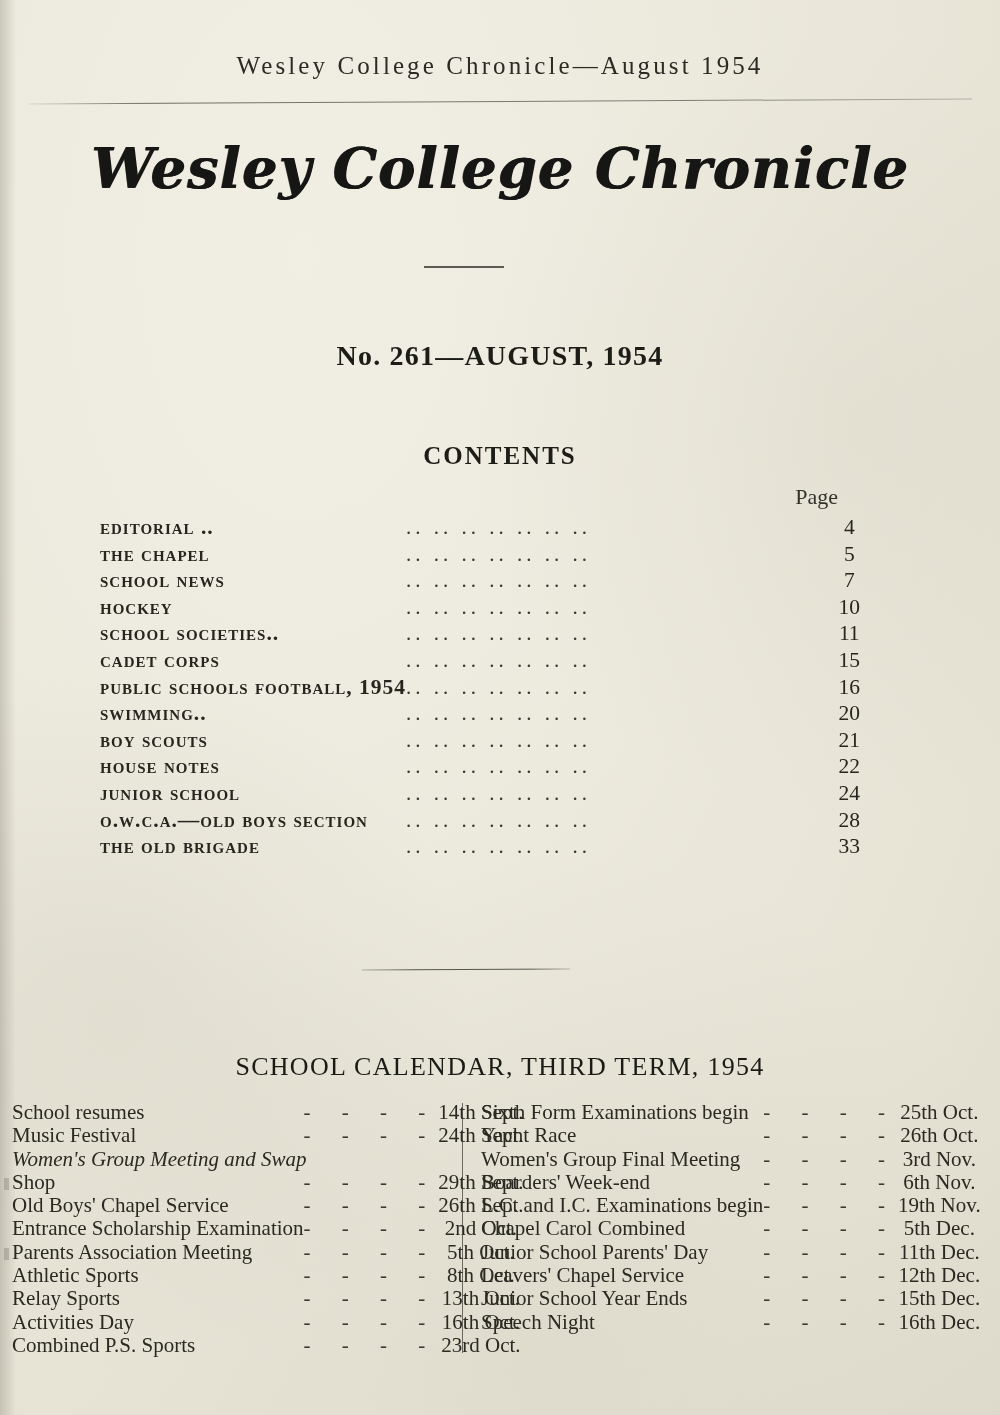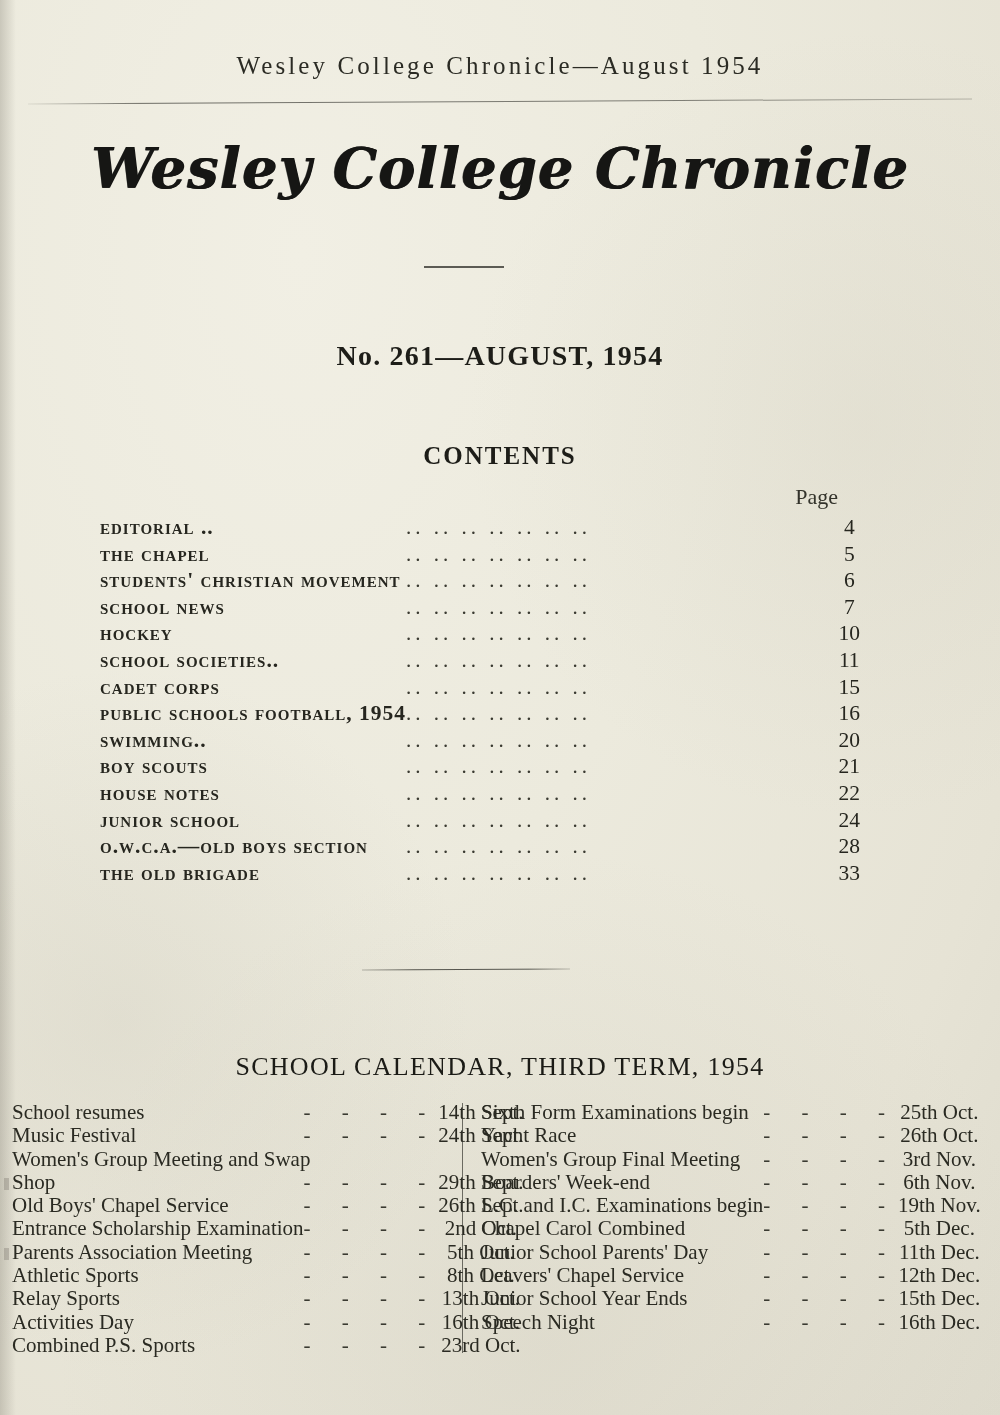--- a/index.html
+++ b/index.html
@@ -238,20 +238,21 @@
   }
   td.cal-date {
     text-align: center;
     padding-left: 8px;
     width: 118px;
   }
   .cal-wrapline {
     font-size: 21px;
     line-height: 23.3px;
     white-space: nowrap;
+    font-style: italic;
   }
   .cal-indent { padding-left: 22px; }
 </style>
 </head>
 <body>
 
 <div class="page">
 
   <div class="edge-shadow"></div>
   <div class="edge-tick" style="top:1178px"></div>
@@ -276,27 +277,20 @@
               <span class="dots-wrap">.. .. .. .. .. .. ..</span>
             </td>
             <td class="toc-page">4</td>
           </tr>
           <tr>
             <td class="toc-title">The Chapel</td>
             <td class="toc-dots">
               <span class="dots-wrap">.. .. .. .. .. .. ..</span>
             </td>
             <td class="toc-page">5</td>
-          </tr>
-          <tr>
-            <td class="toc-title">Students' Christian Movement</td>
-            <td class="toc-dots">
-              <span class="dots-wrap">.. .. .. .. .. .. ..</span>
-            </td>
-            <td class="toc-page">6</td>
           </tr>
           <tr>
             <td class="toc-title">School News</td>
             <td class="toc-dots">
               <span class="dots-wrap">.. .. .. .. .. .. ..</span>
             </td>
             <td class="toc-page">7</td>
           </tr>
           <tr>
             <td class="toc-title">Hockey</td>

